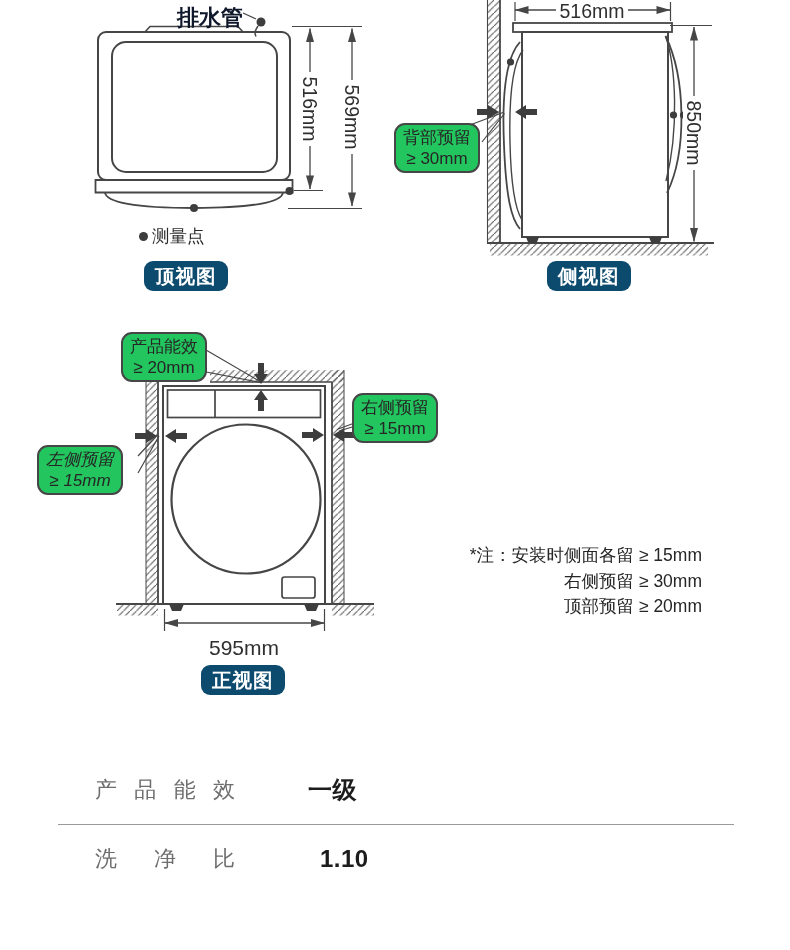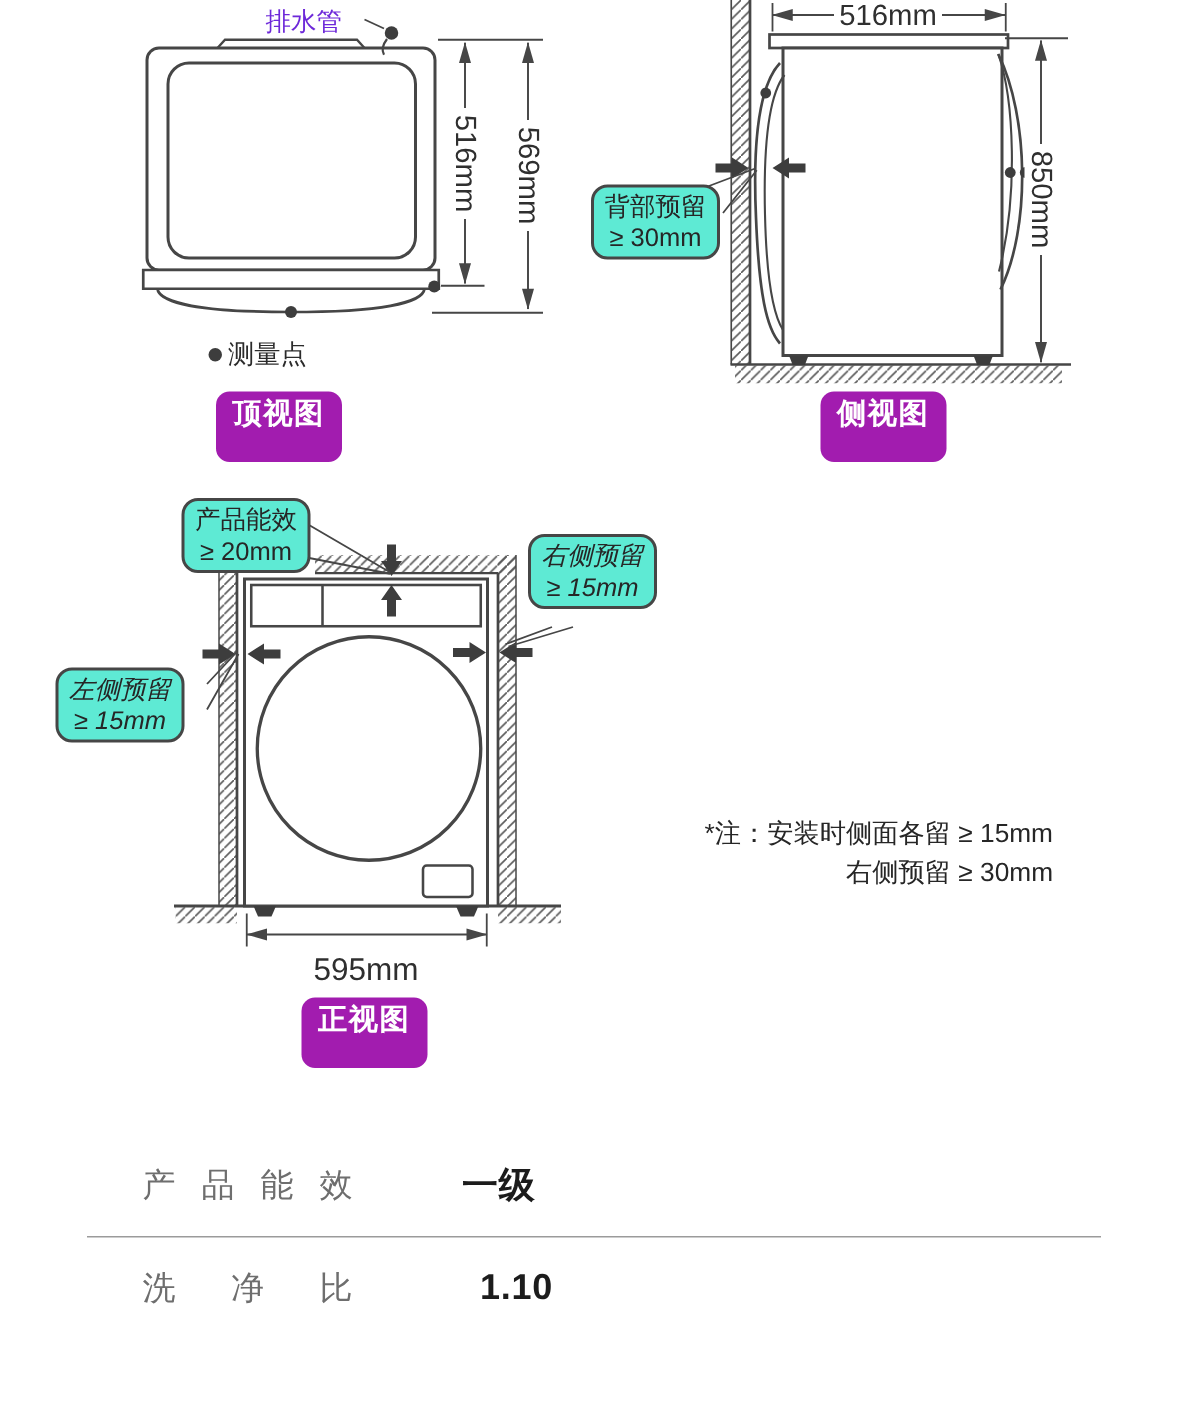--- a/index.html
+++ b/index.html
@@ -4,32 +4,32 @@
 <style>
   html,body{margin:0;padding:0;background:#fff;}
   .screen{
     position:relative;width:790px;height:950px;background:#ffffff;overflow:hidden;
     font-family:"Liberation Sans","DejaVu Sans",sans-serif;color:#2b2b2b;
   }
   .layer{position:absolute;left:0;top:0;}
   svg text{font-family:"Liberation Sans","DejaVu Sans",sans-serif;}
 
   
-  .diagram-label{position:absolute;font-size:17px;color:#6d28d9;white-space:nowrap;}
+  .diagram-label{position:absolute;font-size:22px;color:#0f172a;white-space:nowrap;font-weight:bold;}
   .legend{position:absolute;display:flex;align-items:center;gap:4px;font-size:17.5px;color:#2b2b2b;}
   .legend .dot{width:9px;height:9px;border-radius:50%;background:#3d3d3d;}
 
   .badge{
-    position:absolute;background:#a21caf;color:#fff;font-weight:bold;
-    font-size:19.5px;line-height:30px;height:47px;padding:0 11px;border-radius:9px;
+    position:absolute;background:#0c4a6e;color:#fff;font-weight:bold;
+    font-size:19.5px;line-height:30px;height:30px;padding:0 11px;border-radius:9px;
     letter-spacing:1px;white-space:nowrap;
   }
 
   .bubble{
-    position:absolute;background:#5eead4;border:2px solid #464646;border-radius:11px;
+    position:absolute;background:#22c55e;border:2px solid #464646;border-radius:11px;
     padding:2px 7px;font-size:17px;line-height:21px;color:#262626;text-align:center;
     white-space:nowrap;
   }
 
   .note{
     position:absolute;right:88px;top:543px;text-align:right;
     font-size:17.5px;line-height:25.5px;color:#262626;
   }
 
   
@@ -183,33 +183,34 @@
   <div class="bubble" style="left:394px;top:123px;">
     <div>背部预留</div>
     <div>≥ 30mm</div>
   </div>
 
   <div class="bubble" style="left:121px;top:332px;">
     <div>产品能效</div>
     <div>≥ 20mm</div>
   </div>
 
-  <div class="bubble" style="left:352px;top:356px;font-style:italic;">
+  <div class="bubble" style="left:352px;top:393px;">
     <div>右侧预留</div>
     <div>≥ 15mm</div>
   </div>
 
   <div class="bubble" style="left:37px;top:445px;font-style:italic;">
     <div>左侧预留</div>
     <div>≥ 15mm</div>
   </div>
 
   <div class="note">
     <div>*注：安装时侧面各留 ≥ 15mm</div>
     <div>右侧预留 ≥ 30mm</div>
+    <div>顶部预留 ≥ 20mm</div>
   </div>
 
   <div class="spec-table">
     <div class="spec-row">
       <div class="spec-label">产品能效</div>
       <div class="spec-value">一级</div>
     </div>
     <div class="spec-row">
       <div class="spec-label">洗净比</div>
       <div class="spec-value">1.10</div>

